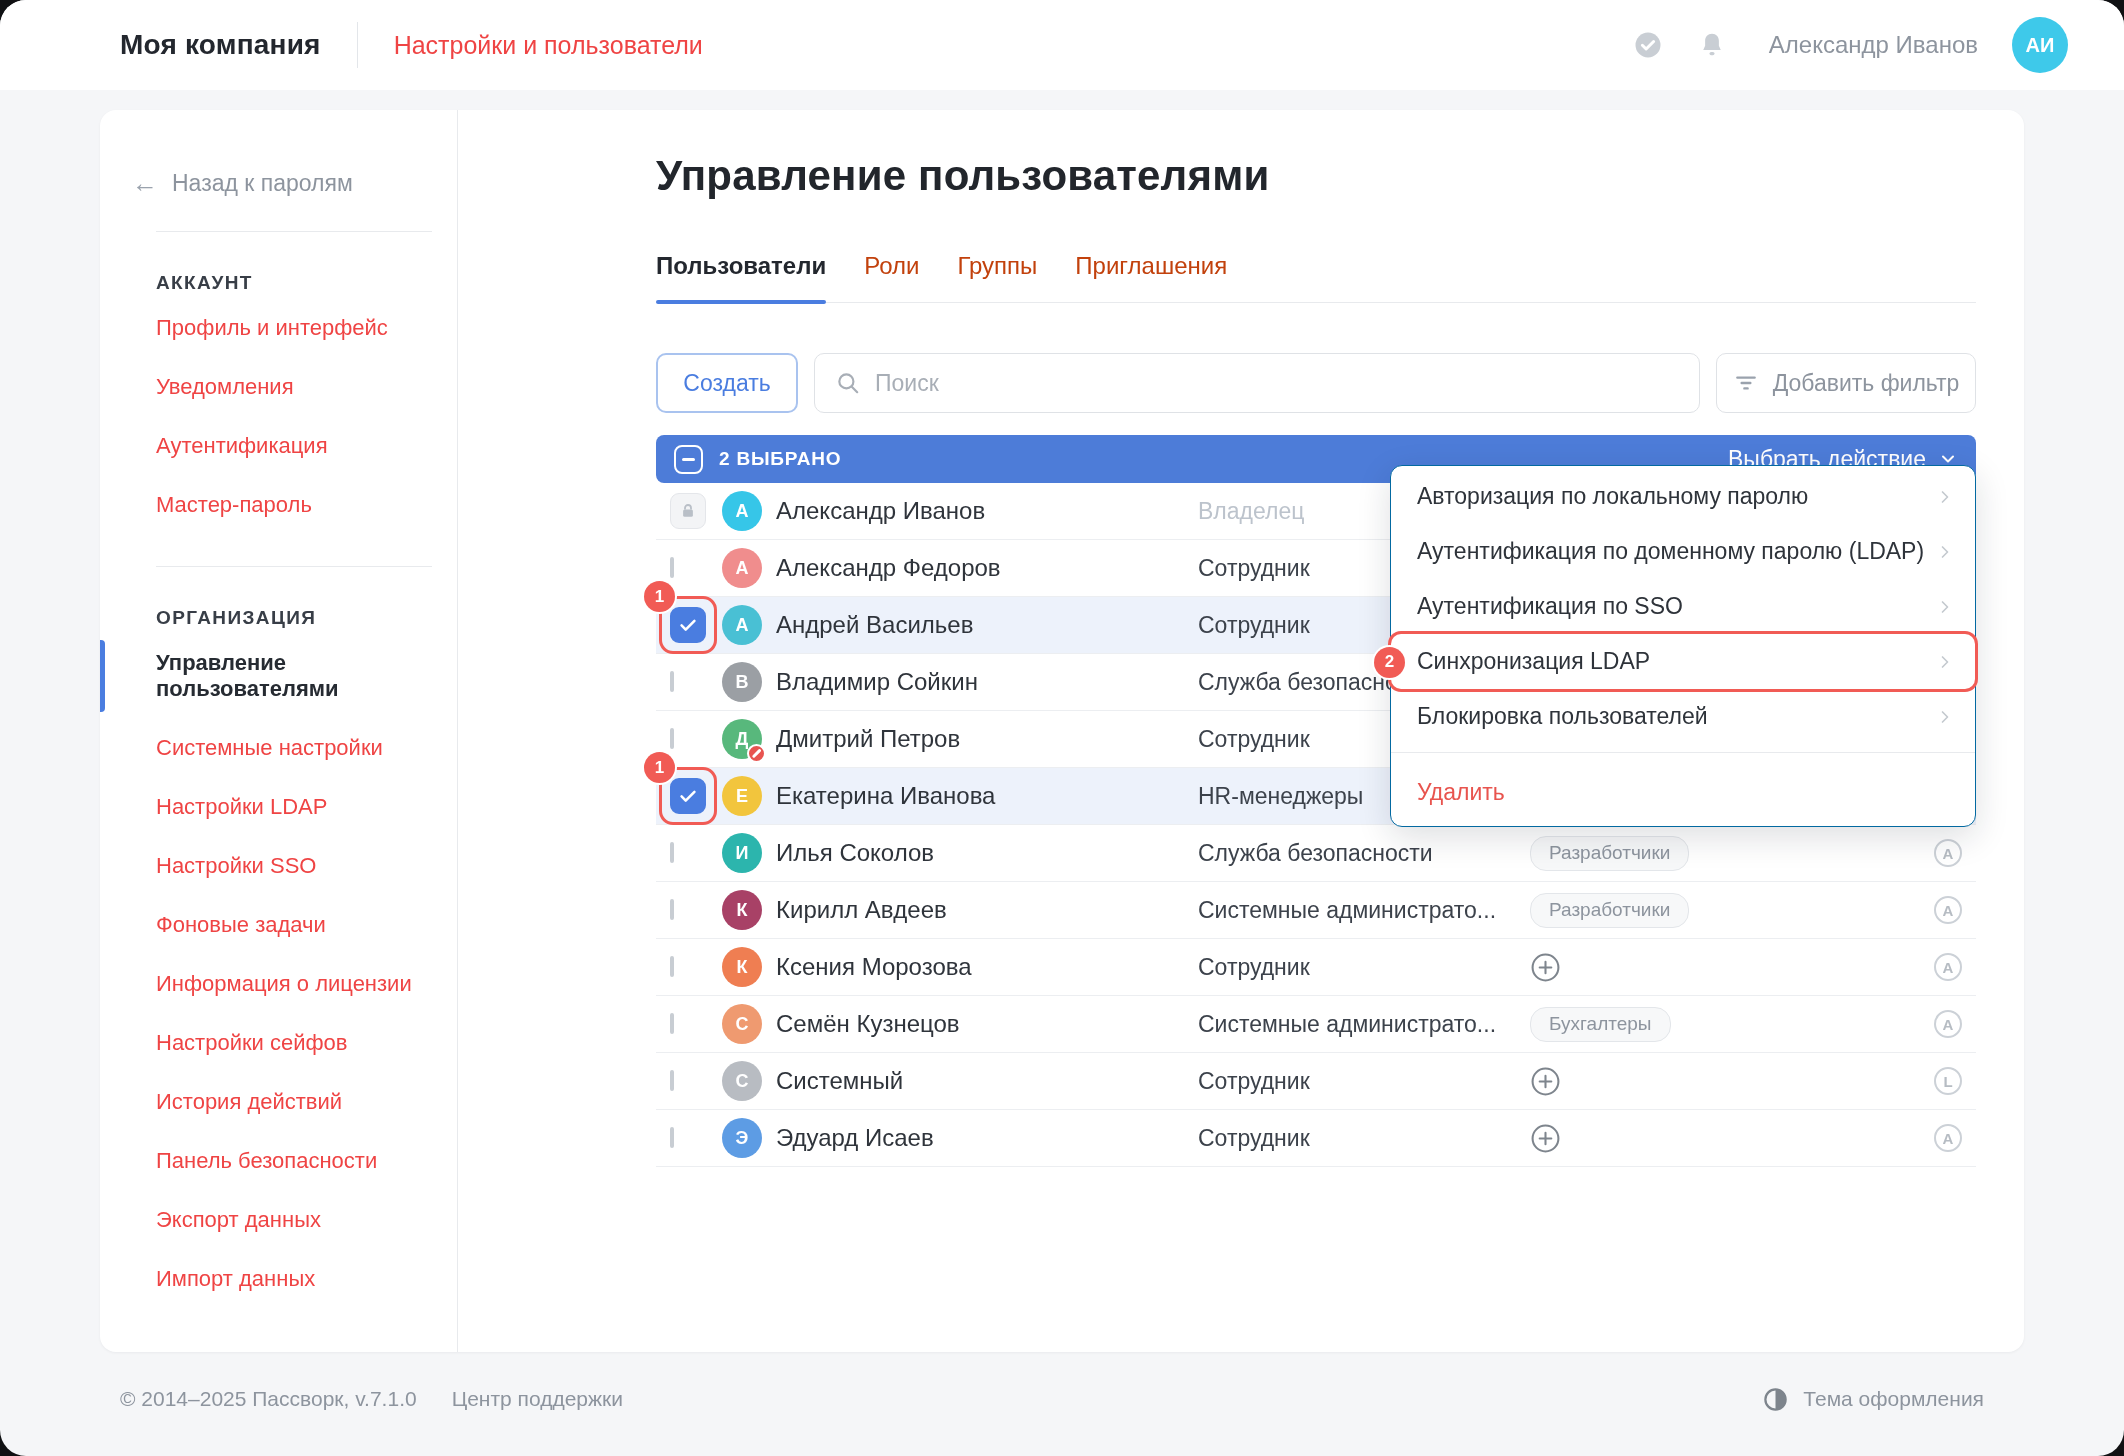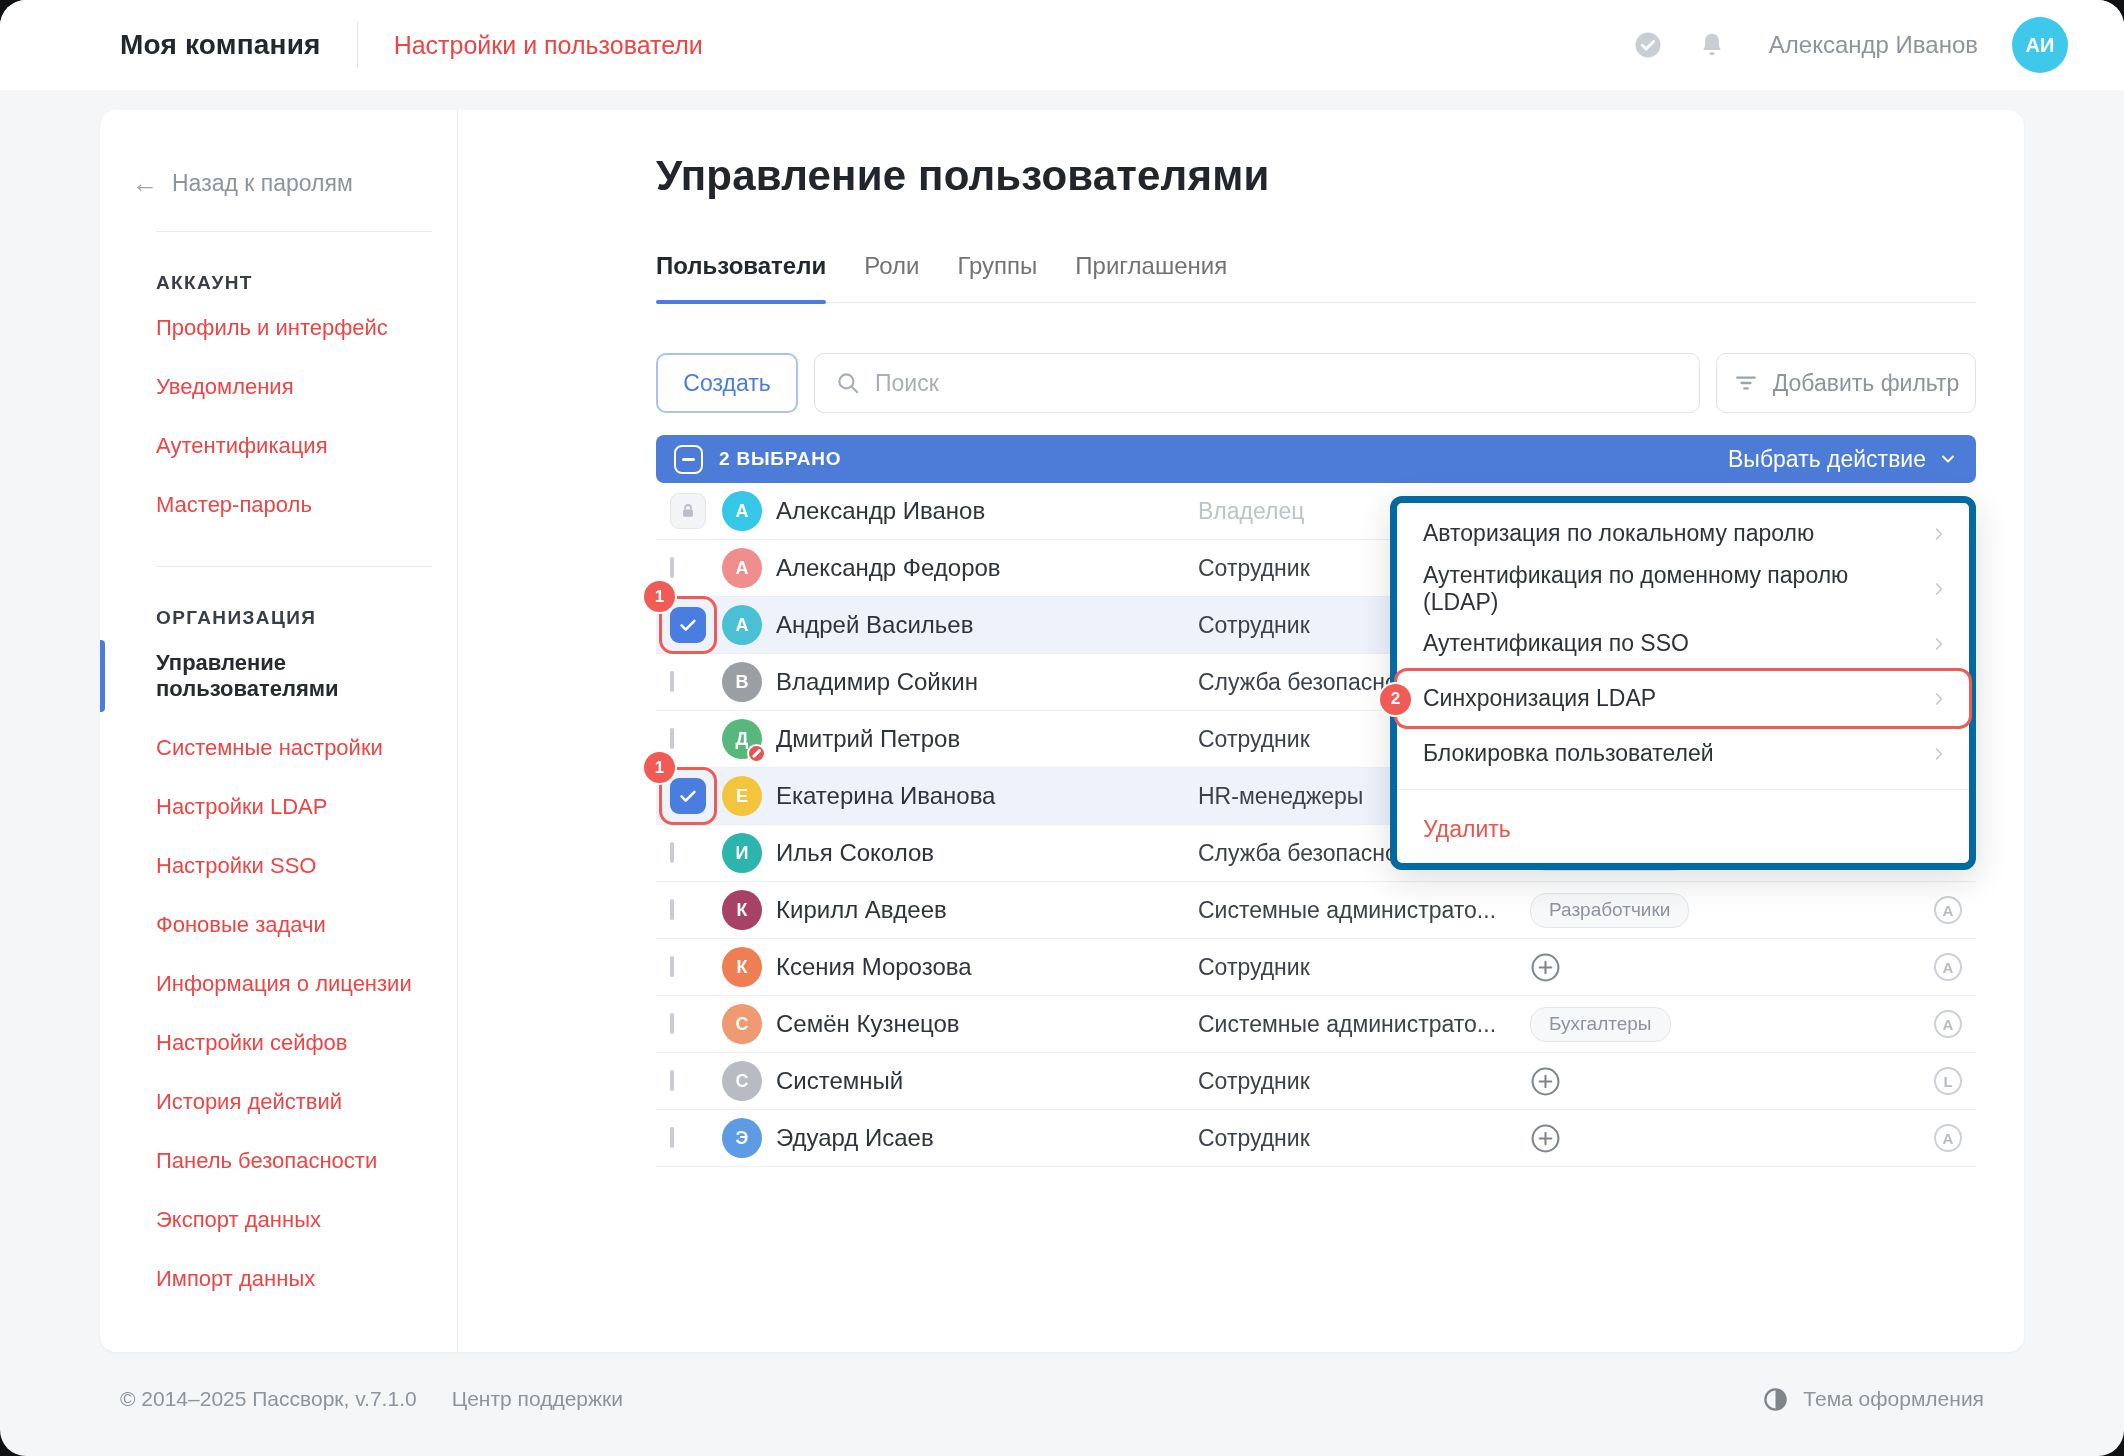--- a/index.html
+++ b/index.html
@@ -31,21 +31,21 @@
   .side-sect { font-size:19px; font-weight:bold; letter-spacing:1.4px; color:#383e47; padding-left:56px; margin-top:40px; }
   .side-item { position:relative; font-size:22px; color:#ef4444; padding:12px 0 12px 56px; margin-top:9px; cursor:pointer; }
   .side-item.active { color:#262b32; font-weight:bold; }
   .side-item.active::before { content:""; position:absolute; left:0; top:2px; bottom:2px; width:5px;
                               background:#4a7de0; border-radius:0 4px 4px 0; }
 
   
   .content { flex:1; padding:42px 48px 0 198px; position:relative; }
   .page-title { font-size:42px; font-weight:bold; color:#22262c; letter-spacing:.2px; }
   .tabs { display:flex; gap:38px; margin-top:52px; border-bottom:1px solid #e8eaed; }
-  .tab { font-size:24px; color:#737373; padding-bottom:22px; position:relative; cursor:pointer; }
+  .tab { font-size:24px; color:#c2410c; padding-bottom:22px; position:relative; cursor:pointer; }
   .tab.active { color:#23272e; font-weight:bold; }
   .tab.active::after { content:""; position:absolute; left:0; right:0; bottom:-2px; height:4px;
                        background:#4a7de0; border-radius:3px; }
 
   .toolbar { display:flex; margin-top:50px; gap:16px; }
   .btn-create { width:142px; height:60px; border:2px solid #a9c3ef; border-radius:10px; background:#fff;
                 color:#4a7de0; font-size:23px; display:flex; align-items:center; justify-content:center; cursor:pointer; }
   .search { flex:1; height:60px; border:1px solid #dfe2e6; border-radius:10px; display:flex; align-items:center;
             padding:0 20px; gap:14px; background:#fff; }
   .search input { border:0; outline:0; flex:1; font-size:23px; color:#3b82f6; font-family:"Liberation Sans",sans-serif; }
@@ -92,21 +92,21 @@
 
   
   .anno-ring { position:absolute; left:-11px; top:-11px; width:58px; height:58px; border:3px solid #f15b55;
                border-radius:14px; pointer-events:none; }
   .anno-badge { position:absolute; width:31px; height:31px; border-radius:50%; background:#f15b55; color:#fff;
                 font-size:17px; font-weight:bold; display:flex; align-items:center; justify-content:center;
                 box-shadow:0 0 0 2px #fff; z-index:40; }
   .anno-badge.cb-badge { left:-26px; top:-26px; }
 
   
-  .action-menu { position:absolute; left:1390px; top:496px; width:586px; background:#fff; border:7px solid #0369a1;
+  .action-menu { position:absolute; left:1390px; top:465px; width:586px; background:#fff; border:1px solid #0369a1;
                  border-radius:12px; box-shadow:0 10px 34px rgba(20,28,40,.14); z-index:30; padding:3px 0; }
   .menu-item { height:55px; display:flex; align-items:center; padding:0 20px 0 26px; font-size:23px; color:#2e333a;
                cursor:pointer; position:relative; }
   .menu-item .chev { margin-left:auto; color:#c4c9cf; display:flex; }
   .menu-item.highlight { box-shadow:0 0 0 3px #f15b55; border-radius:10px; }
   .menu-item.highlight .anno-badge { left:-17px; top:50%; margin-top:-15px; }
   .menu-sep { height:1px; background:#e8eaed; margin:8px 0; }
   .menu-delete { height:62px; display:flex; align-items:center; padding:0 26px; font-size:23px; color:#e8544e; cursor:pointer; }
 
   

